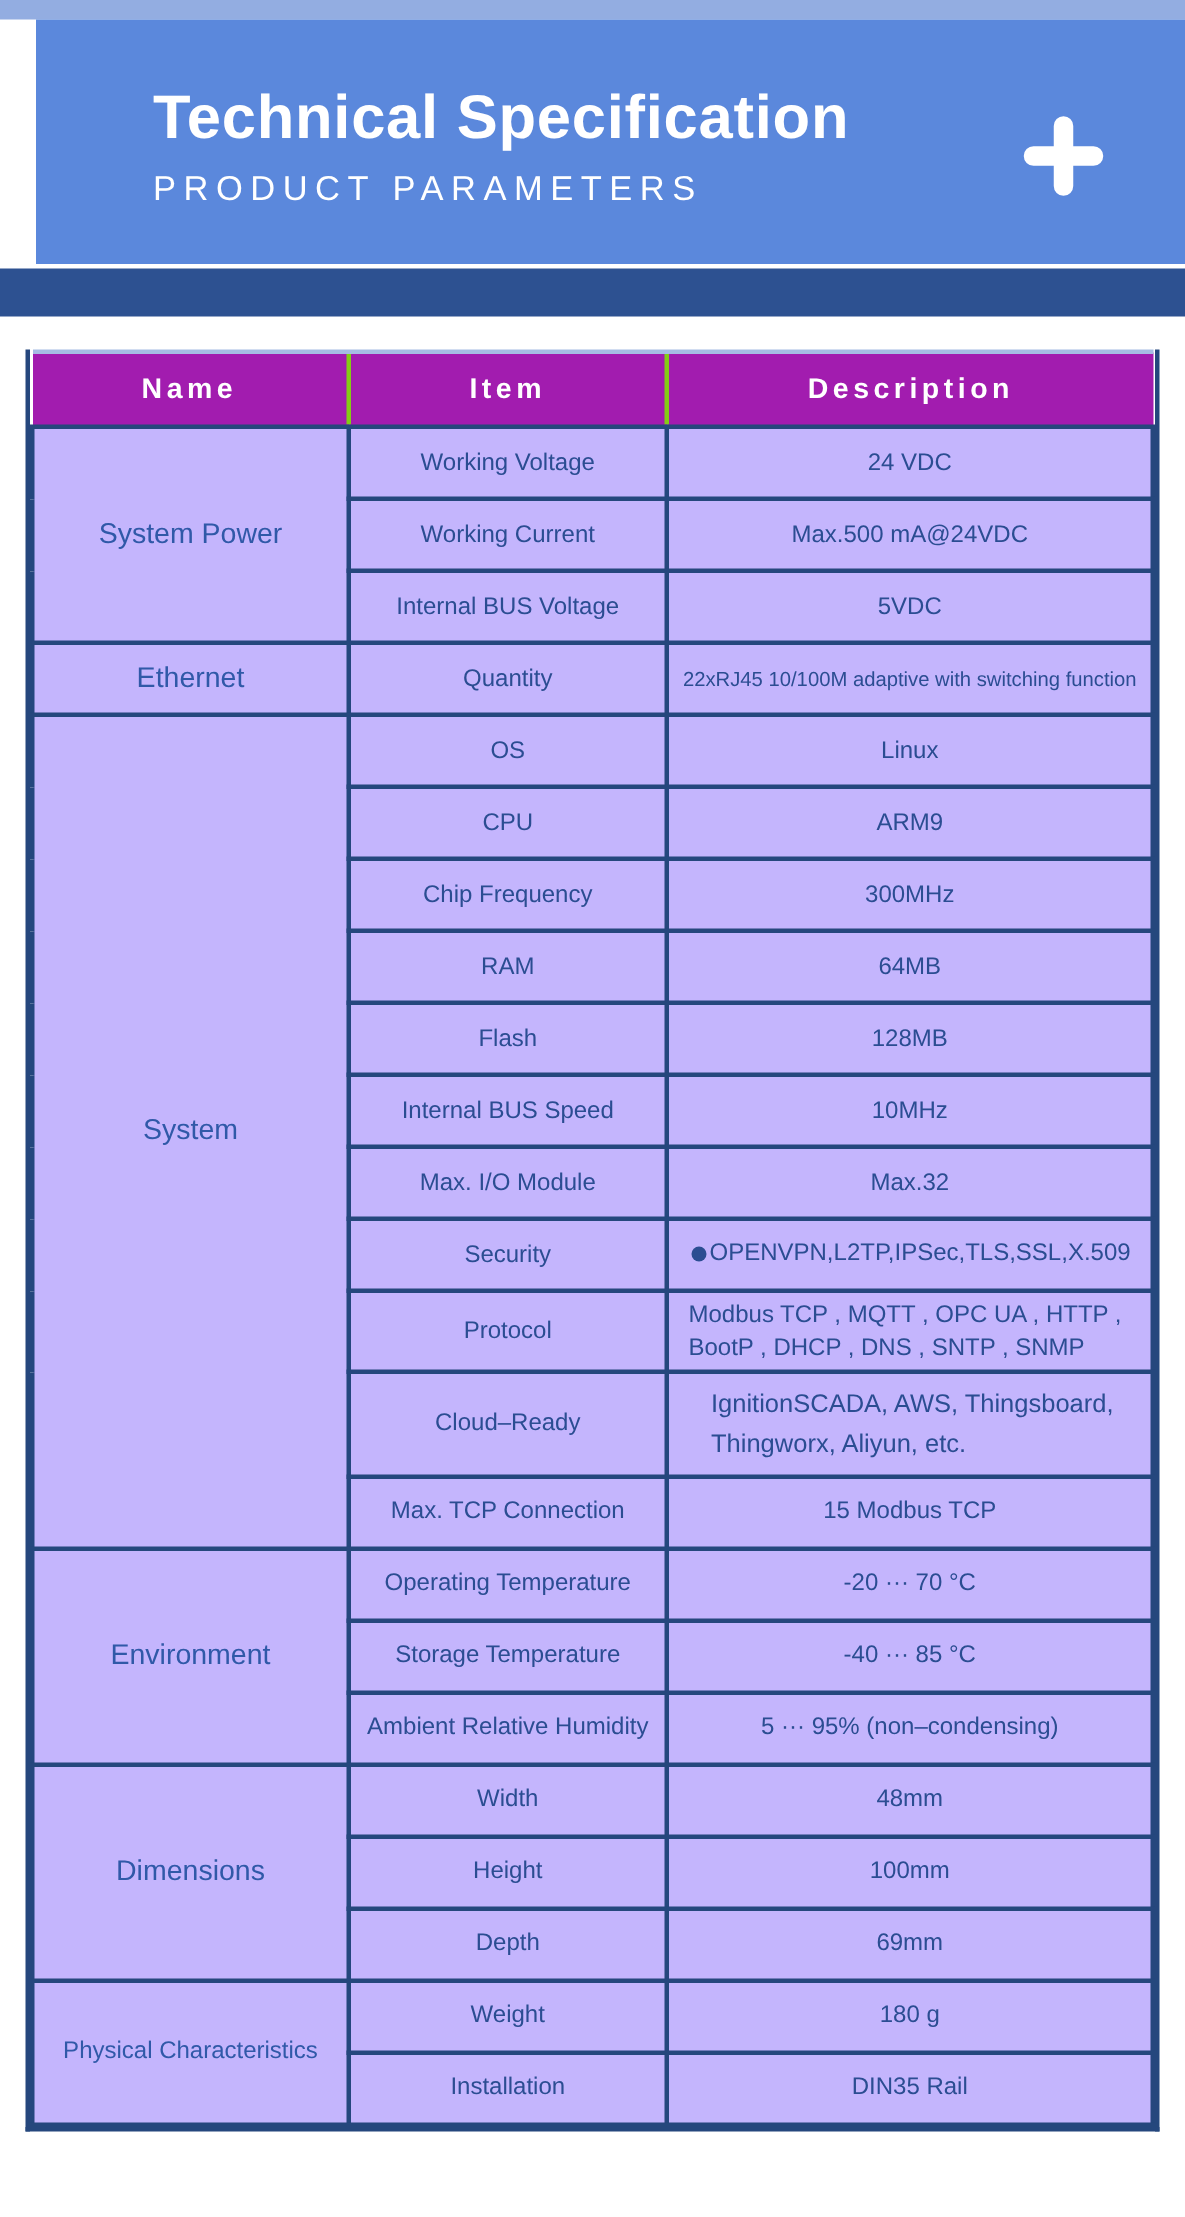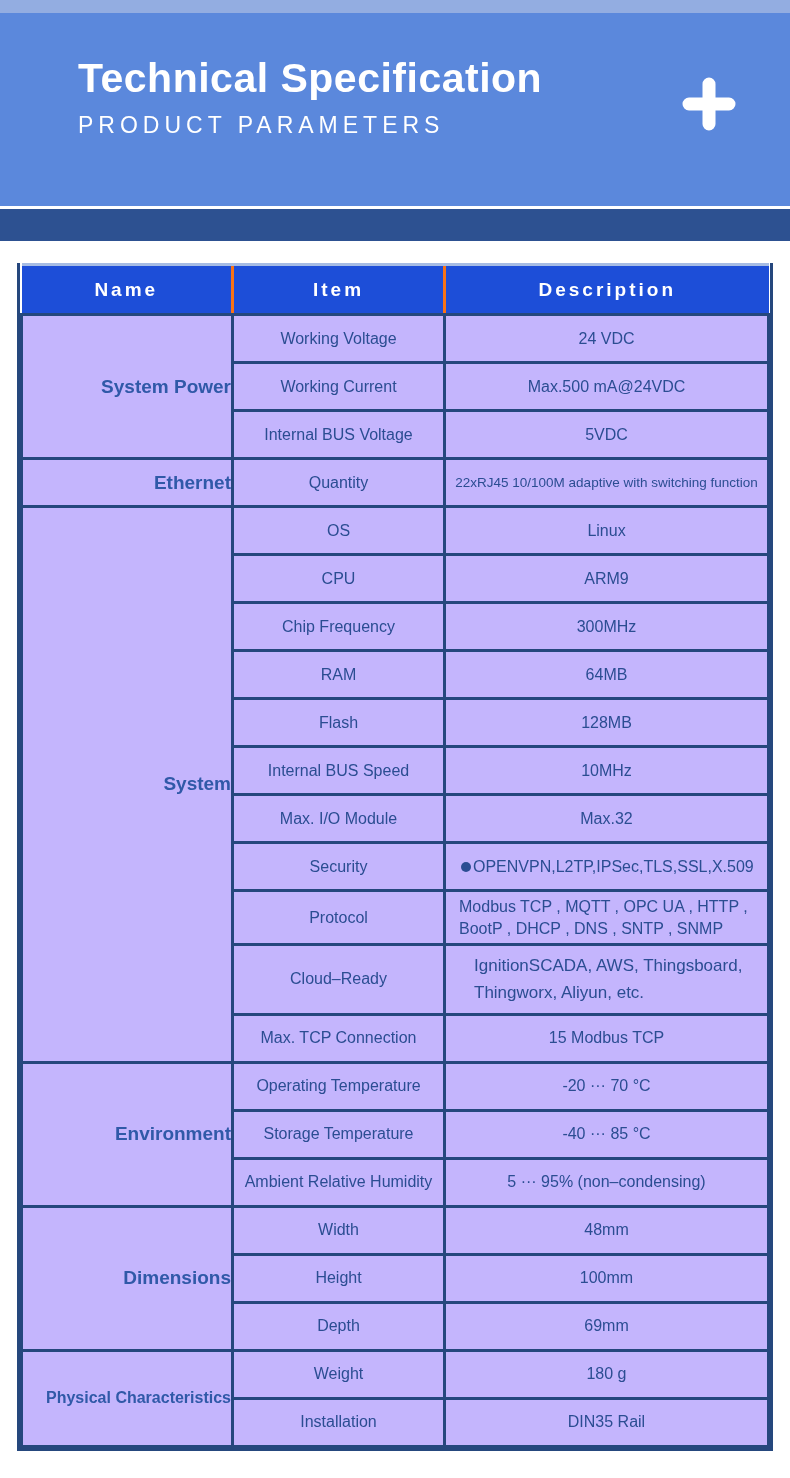--- a/index.html
+++ b/index.html
@@ -8,23 +8,24 @@
     width: 790px;
     min-height: 1478px;
     margin: 0 auto;
     font-family: "Liberation Sans", sans-serif;
     color: #2b4d92;
   }
   
   .top-strip { height: 13px; background: #93ade1; }
   .banner {
     position: relative;
-    height: 193px;
+    height: 163px;
     background: #5b88dc;
     padding: 42px 0 0 78px;
+    margin-left: 24px;
   }
   .banner h1 {
     color: #ffffff;
     font-size: 41px;
     font-weight: bold;
     letter-spacing: 0.5px;
     line-height: 1.15;
   }
   .banner .subtitle {
     margin-top: 10px;
@@ -51,43 +52,42 @@
   }
   table {
     width: 100%;
     border-collapse: collapse;
     table-layout: fixed;
   }
   col.c-name { width: 211px; }
   col.c-item { width: 212px; }
 
   th {
-    background: #1d4ed8;
+    background: #a21caf;
     color: #ffffff;
     font-size: 19px;
     font-weight: bold;
     letter-spacing: 3px;
     height: 50px;
     border-top: 3px solid #a6bce4;
     border-bottom: 3px solid #25477d;
   }
-  th + th { border-left: 3px solid #f97316; text-align: center; }
+  th + th { border-left: 3px solid #84cc16; text-align: center; }
 
   td {
     border: 3px solid #25477d;
     height: 48px;
     text-align: center;
     vertical-align: middle;
     background: #c4b5fd;
   }
   td.name {
     color: #3059a8;
     font-size: 19px;
-    font-weight: 700;
-    text-align: right;
+    font-weight: 400;
   }
   td.name.small { font-size: 16px; }
   td.item { font-size: 16px; color: #2b4d92; }
   td.desc { font-size: 16px; color: #2b4d92; }
   td.desc.tight { font-size: 13.5px; padding: 0 2px; }
   td.desc.left {
     text-align: left;
     padding: 4px 6px 4px 13px;
     line-height: 1.35;
   }

